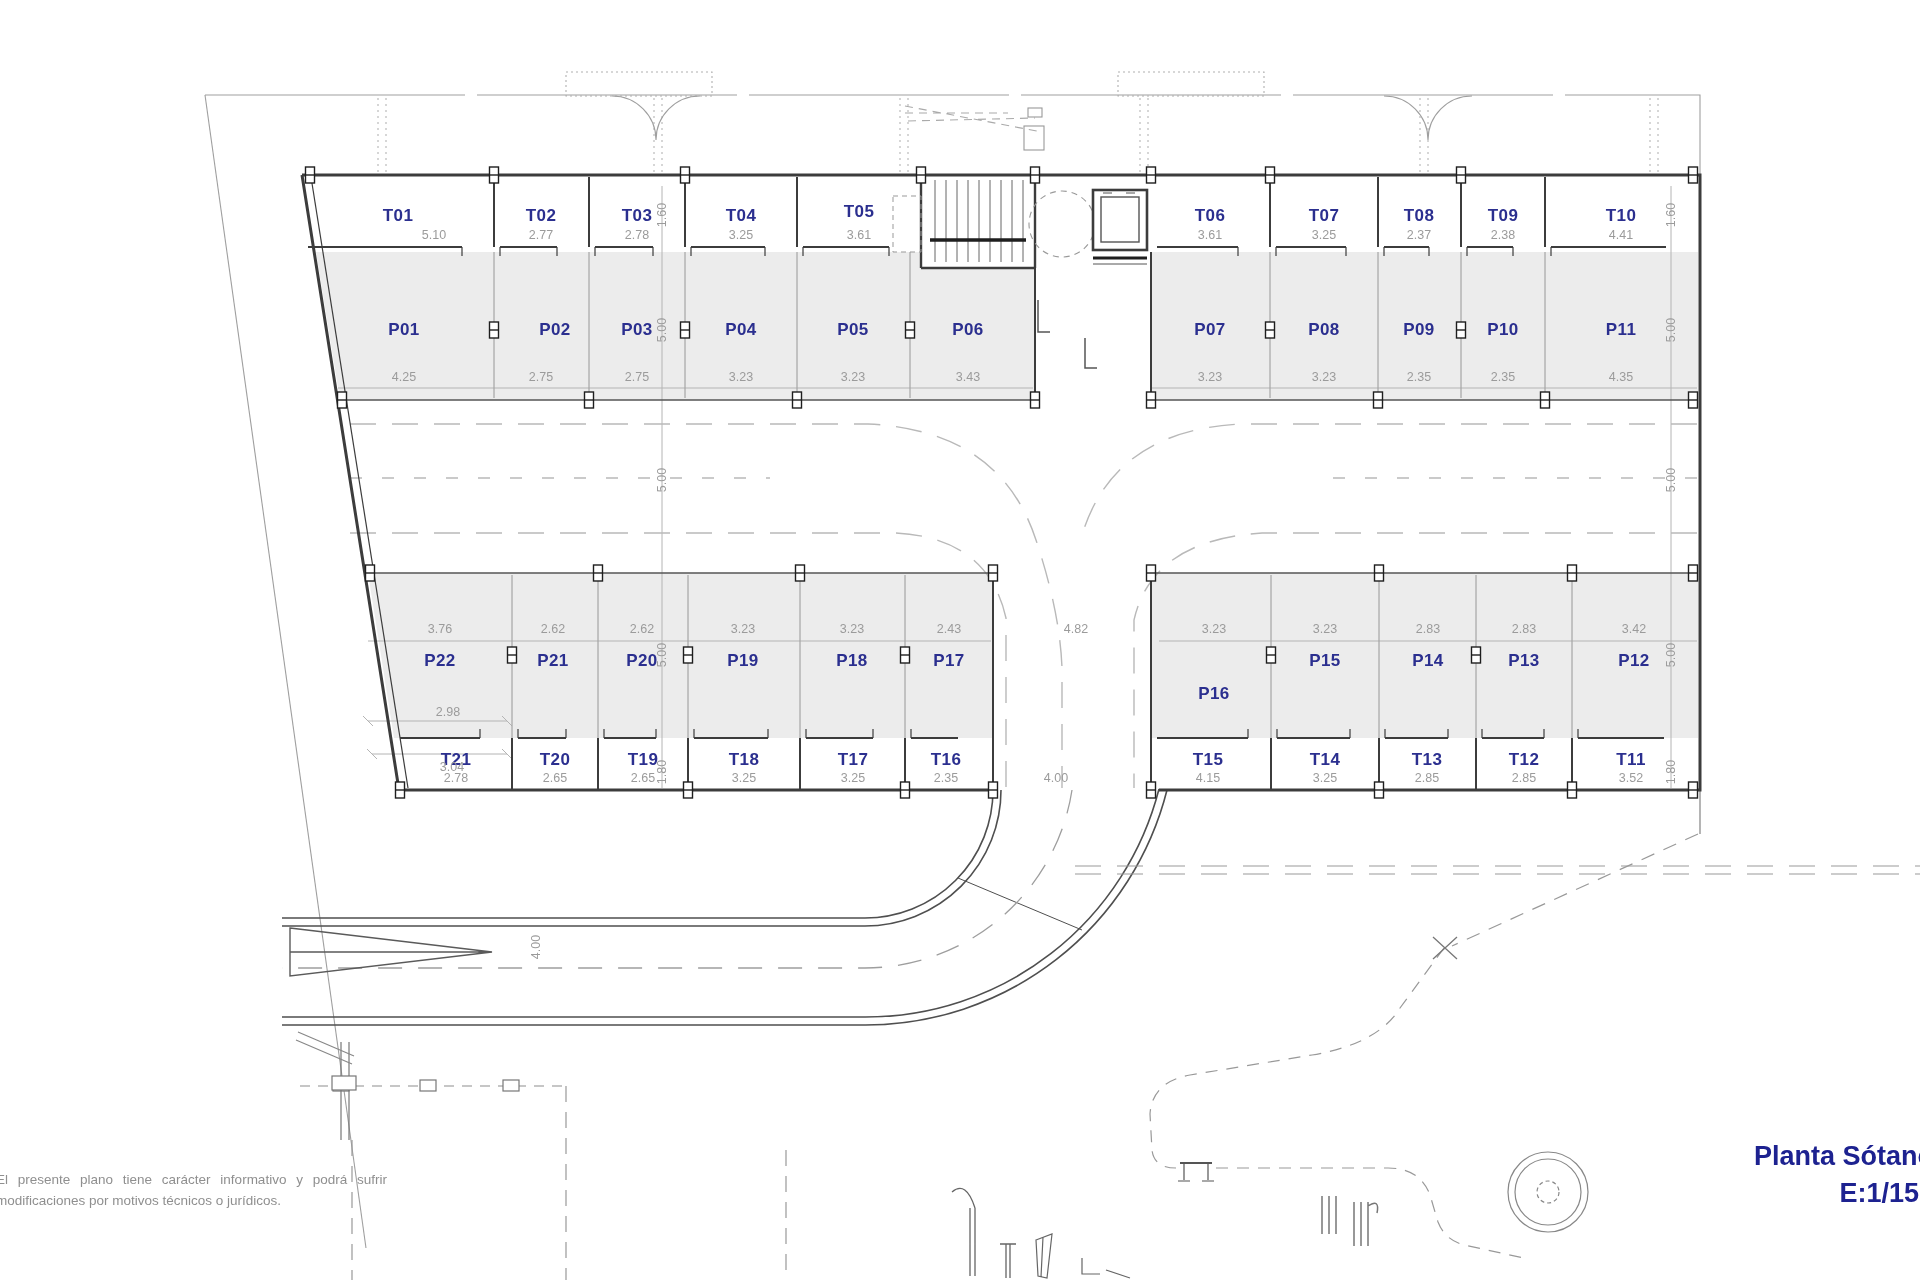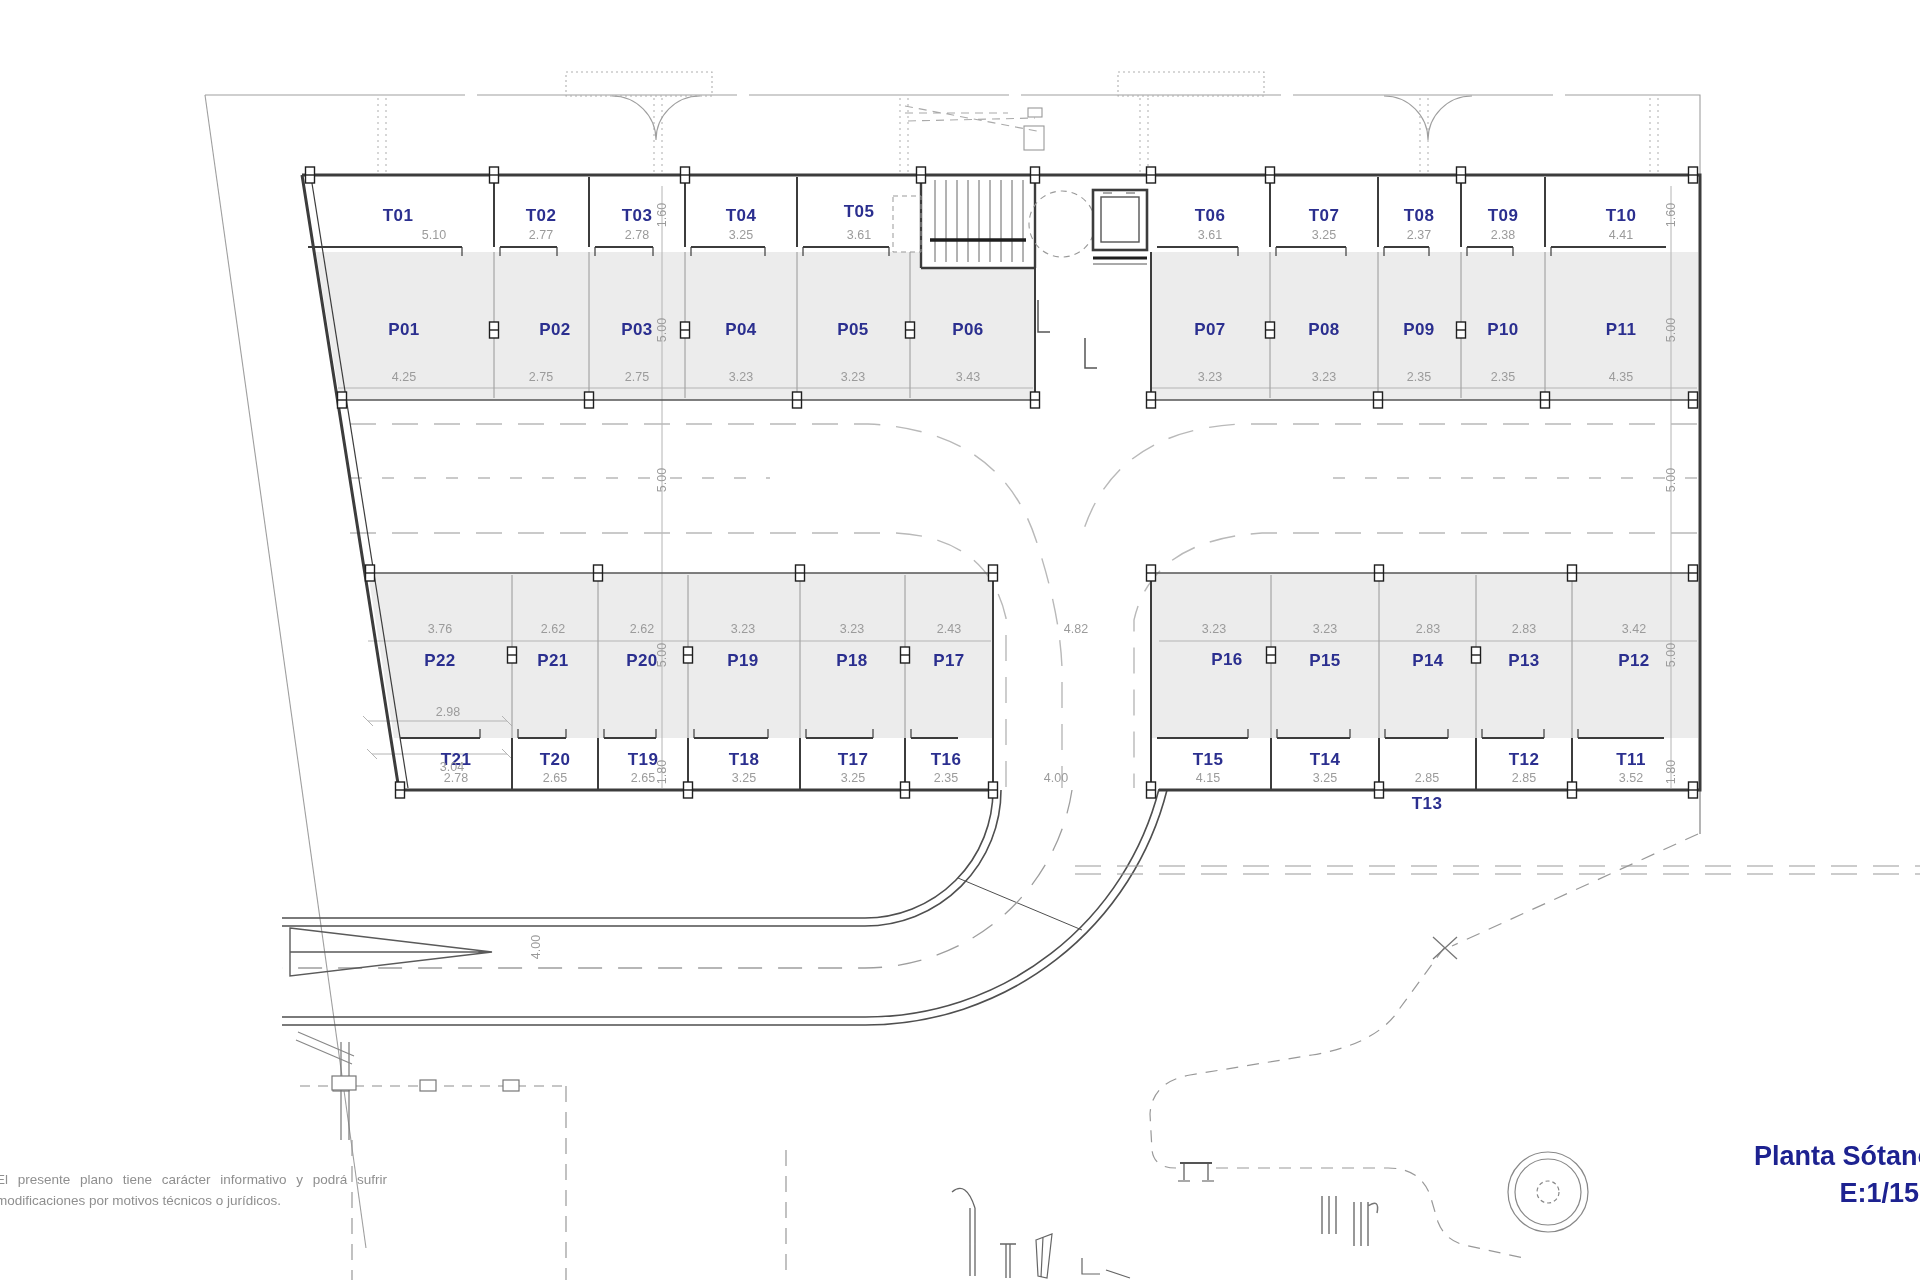--- a/index.html
+++ b/index.html
@@ -232,21 +232,21 @@
       <div class="room-label" style="left: 553px; top: 661px;">P21</div>
       <div class="dim" style="left: 553px; top: 629px;">2.62</div>
       <div class="room-label" style="left: 642px; top: 661px;">P20</div>
       <div class="dim" style="left: 642px; top: 629px;">2.62</div>
       <div class="room-label" style="left: 743px; top: 661px;">P19</div>
       <div class="dim" style="left: 743px; top: 629px;">3.23</div>
       <div class="room-label" style="left: 852px; top: 661px;">P18</div>
       <div class="dim" style="left: 852px; top: 629px;">3.23</div>
       <div class="room-label" style="left: 949px; top: 661px;">P17</div>
       <div class="dim" style="left: 949px; top: 629px;">2.43</div>
-      <div class="room-label" style="left: 1214px; top: 660px; margin-left: 13px;">P16</div>
+      <div class="room-label" style="left: 1214px; top: 694px;">P16</div>
       <div class="dim" style="left: 1214px; top: 629px;">3.23</div>
       <div class="room-label" style="left: 1325px; top: 661px;">P15</div>
       <div class="dim" style="left: 1325px; top: 629px;">3.23</div>
       <div class="room-label" style="left: 1428px; top: 661px;">P14</div>
       <div class="dim" style="left: 1428px; top: 629px;">2.83</div>
       <div class="room-label" style="left: 1524px; top: 661px;">P13</div>
       <div class="dim" style="left: 1524px; top: 629px;">2.83</div>
       <div class="room-label" style="left: 1634px; top: 661px;">P12</div>
       <div class="dim" style="left: 1634px; top: 629px;">3.42</div>
       <div class="room-label" style="left: 456px; top: 760px;">T21</div>
@@ -258,21 +258,21 @@
       <div class="room-label" style="left: 744px; top: 760px;">T18</div>
       <div class="dim" style="left: 744px; top: 778px;">3.25</div>
       <div class="room-label" style="left: 853px; top: 760px;">T17</div>
       <div class="dim" style="left: 853px; top: 778px;">3.25</div>
       <div class="room-label" style="left: 946px; top: 760px;">T16</div>
       <div class="dim" style="left: 946px; top: 778px;">2.35</div>
       <div class="room-label" style="left: 1208px; top: 760px;">T15</div>
       <div class="dim" style="left: 1208px; top: 778px;">4.15</div>
       <div class="room-label" style="left: 1325px; top: 760px;">T14</div>
       <div class="dim" style="left: 1325px; top: 778px;">3.25</div>
-      <div class="room-label" style="left: 1427px; top: 804px;">T13</div>
+      <div class="room-label" style="left: 1427px; top: 760px;">T13</div>
       <div class="dim" style="left: 1427px; top: 778px;">2.85</div>
       <div class="room-label" style="left: 1524px; top: 760px;">T12</div>
       <div class="dim" style="left: 1524px; top: 778px;">2.85</div>
       <div class="room-label" style="left: 1631px; top: 760px;">T11</div>
       <div class="dim" style="left: 1631px; top: 778px;">3.52</div>
       <div class="dim v" style="left: 662px; top: 215px;">1.60</div>
       <div class="dim v" style="left: 662px; top: 330px;">5.00</div>
       <div class="dim v" style="left: 662px; top: 480px;">5.00</div>
       <div class="dim v" style="left: 662px; top: 655px;">5.00</div>
       <div class="dim v" style="left: 662px; top: 772px;">1.80</div>

